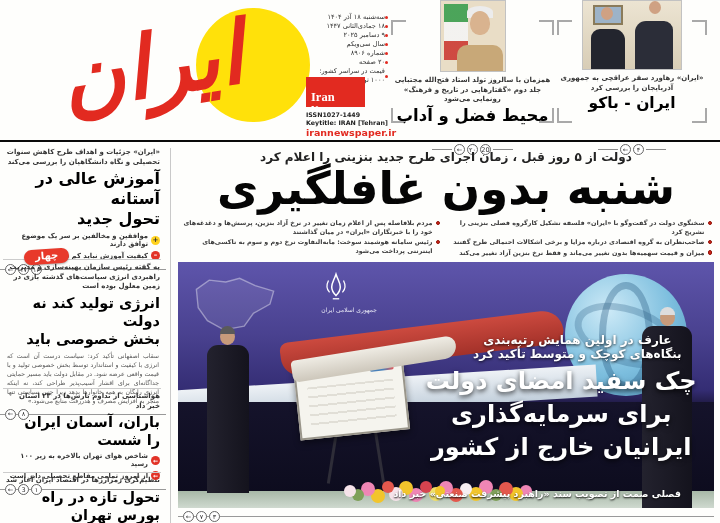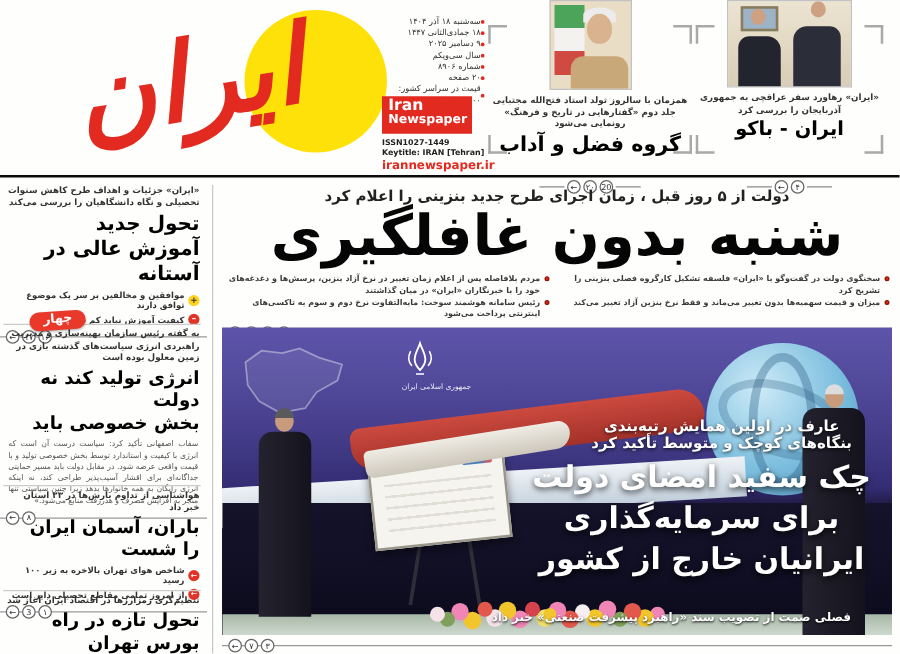--- a/index.html
+++ b/index.html
@@ -7,22 +7,22 @@
   body { width:720px; height:523px; font-family:"DejaVu Sans","Liberation Sans",sans-serif; }
   .page { position:relative; width:720px; height:523px; background:#fefefc; overflow:hidden; direction:rtl; color:#111; }
 
   
   .logo-circle { position:absolute; left:196px; top:8px; width:114px; height:114px; border-radius:50%; background:#ffe10a; }
   .logo-text { position:absolute; left:2px; top:2px; width:300px; height:132px; font-size:86px; line-height:128px;
                font-weight:bold; font-style:italic; color:#e22a20; text-align:center; transform:rotate(-9deg); z-index:2; }
   .mast-info { position:absolute; left:306px; top:13px; width:82px; font-size:6.6px; line-height:9px; color:#333; }
   .mi-line { display:flex; align-items:center; gap:0; }
   .mi-dot { width:3px; height:3px; border-radius:50%; background:#e22a20; flex:none; }
-  .brand-box { position:absolute; left:306px; top:77px; width:72px; height:30px; background:#e22a20; color:#fff;
-               direction:ltr; text-align:left; padding:0 5px; font-weight:bold; }
+  .brand-box { position:absolute; left:306px; top:77px; width:59px; height:30px; background:#e22a20; color:#fff;
+               direction:ltr; text-align:left; padding:14px 5px; font-weight:bold;font-family:Liberation Serif, serif; }
   .brand-l1 { font-size:12.5px; line-height:13px; }
   .brand-l2 { font-size:10px; line-height:11px; }
   .issn-block { position:absolute; left:306px; top:111px; direction:ltr; text-align:left; font-size:6.3px; line-height:7.6px; color:#222; font-weight:bold; }
   .website { position:absolute; left:306px; top:127px; direction:ltr; text-align:left; font-size:9.5px; color:#e22a20; font-weight:bold; }
 
   
   .box { position:absolute; }
   .box-culture { left:391px; top:20px; width:163px; height:103px; }
   .box-dip { left:557px; top:20px; width:150px; height:103px; }
   .corner { position:absolute; width:15px; height:15px; border:2.5px solid #a9a9a9; }
@@ -206,21 +206,21 @@
     <span class="corner c-tr"></span>
     <span class="corner c-bl"></span>
     <span class="corner c-br"></span>
     <div class="cult-photo">
       <div class="cult-flag"></div>
       <div class="cult-hair"></div>
       <div class="cult-face"></div>
       <div class="cult-torso"></div>
     </div>
     <div class="cult-kicker">همزمان با سالروز تولد استاد فتح‌الله مجتبایی جلد دوم «گفتارهایی در تاریخ و فرهنگ» رونمایی می‌شود</div>
-    <div class="cult-head">گروه فضل و آداب</div>
+    <div class="cult-head">محیط فضل و آداب</div>
     <div class="pgrow-center">
       <span class="pg">20</span>
       <span class="pg">۲۰</span>
       <span class="pg">←</span>
     </div>
   </div>
 
   <div class="box box-dip">
     <span class="corner c-tl"></span>
     <span class="corner c-tr"></span>
@@ -250,20 +250,24 @@
     <div class="lead-kicker">دولت از ۵ روز قبل ، زمان اجرای طرح جدید بنزینی را اعلام کرد</div>
     <div class="lead-head">شنبه بدون غافلگیری</div>
     <div class="lead-bullets">
       <div class="lcol">
         <div class="lb">
             <span class="lb-dot"></span>
             <span>سخنگوی دولت در گفت‌وگو با «ایران» فلسفه تشکیل کارگروه فصلی بنزینی را تشریح کرد</span>
           </div>
         <div class="lb">
             <span class="lb-dot"></span>
+            <span>صاحب‌نظران به گروه اقتصادی درباره مزایا و برخی اشکالات احتمالی طرح گفتند</span>
+          </div>
+        <div class="lb">
+            <span class="lb-dot"></span>
             <span>میزان و قیمت سهمیه‌ها بدون تغییر می‌ماند و فقط نرخ بنزین آزاد تغییر می‌کند</span>
           </div>
       </div>
       <div class="lcol">
         <div class="lb">
             <span class="lb-dot"></span>
             <span>مردم بلافاصله پس از اعلام زمان تغییر در نرخ آزاد بنزین، پرسش‌ها و دغدغه‌های خود را با خبرنگاران «ایران» در میان گذاشتند</span>
           </div>
         <div class="lb">
             <span class="lb-dot"></span>
@@ -340,22 +344,22 @@
       <span class="pg">۷</span>
       <span class="pg">←</span>
     </span>
   </div>
 
   <div class="sidebar">
 
     <div class="sb sb1">
       <div class="sb-kicker">«ایران» جزئیات و اهداف طرح کاهش سنوات تحصیلی و نگاه دانشگاهیان را بررسی می‌کند</div>
       <div class="sb-head">
+        <div>آموزش عالی در آستانه</div>
         <div>تحول جدید</div>
-        <div>آموزش عالی در آستانه</div>
       </div>
       <div class="sb-bullet">
         <span class="ic ic-plus">+</span>
         <span>موافقین و مخالفین بر سر یک موضوع توافق دارند</span>
       </div>
       <div class="sb-bullet">
         <span class="ic ic-minus">–</span>
         <span>کیفیت آموزش نباید کم شود</span>
       </div>
       <div class="sb-pages">

